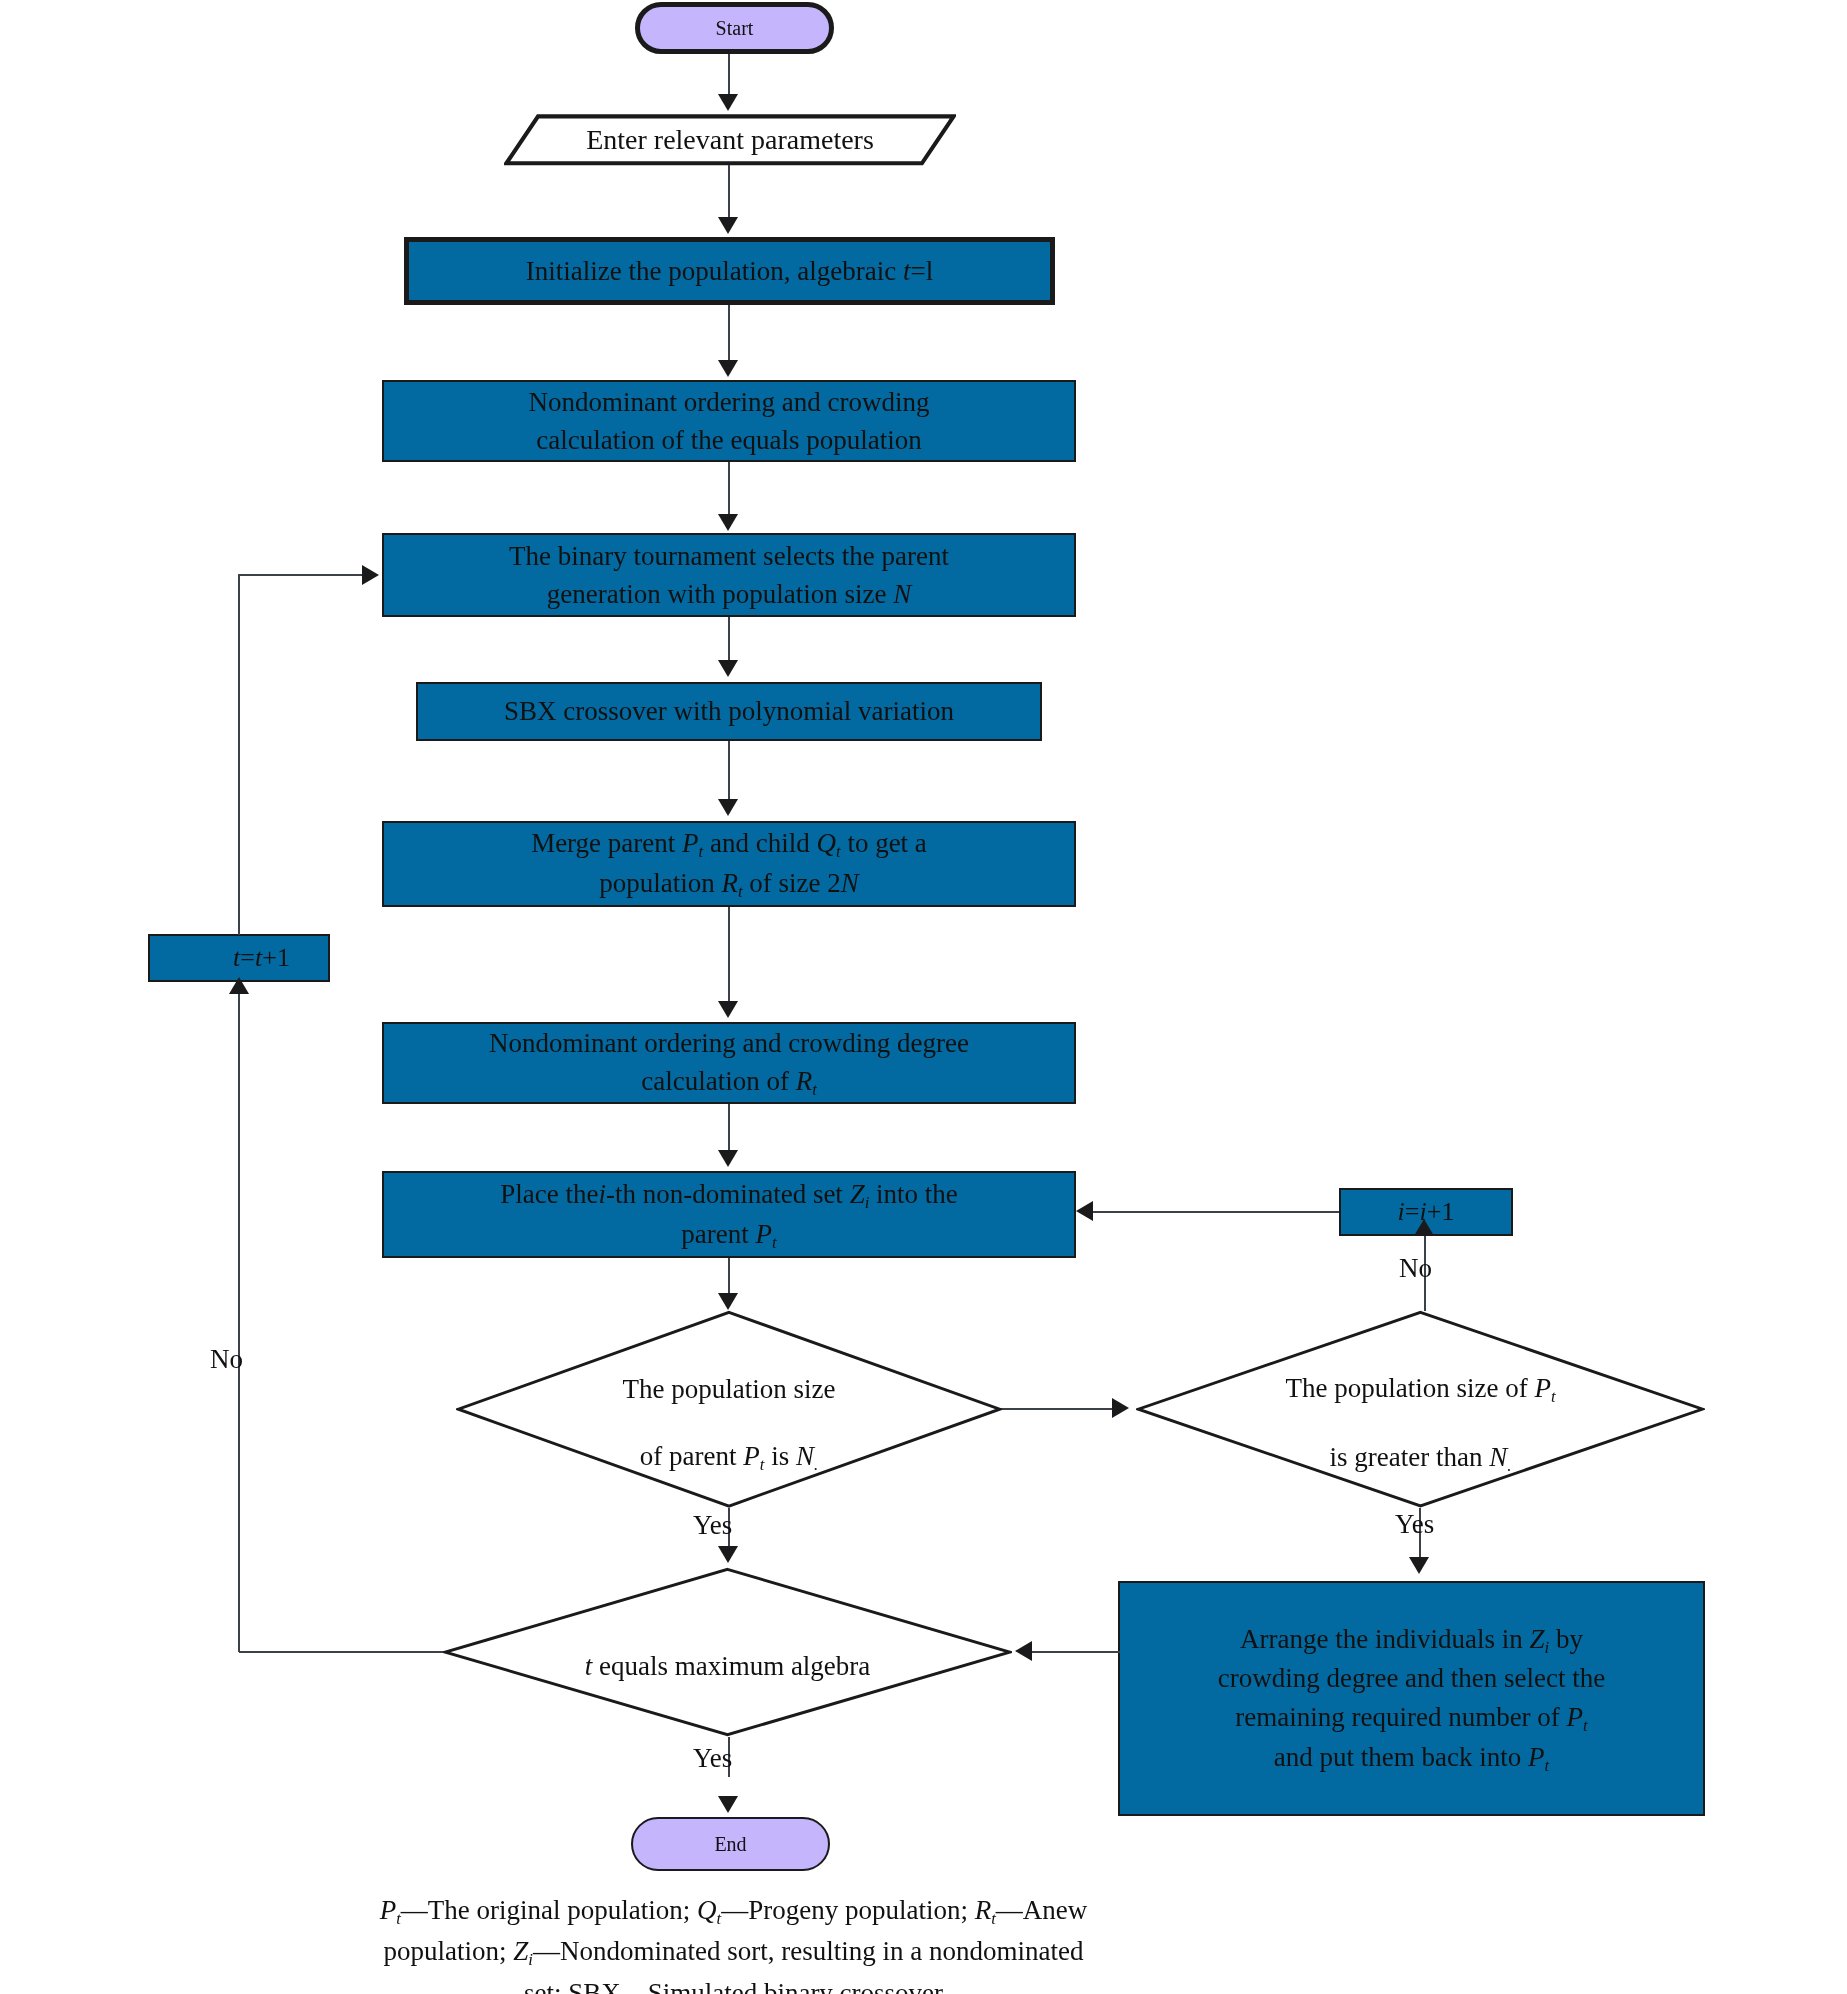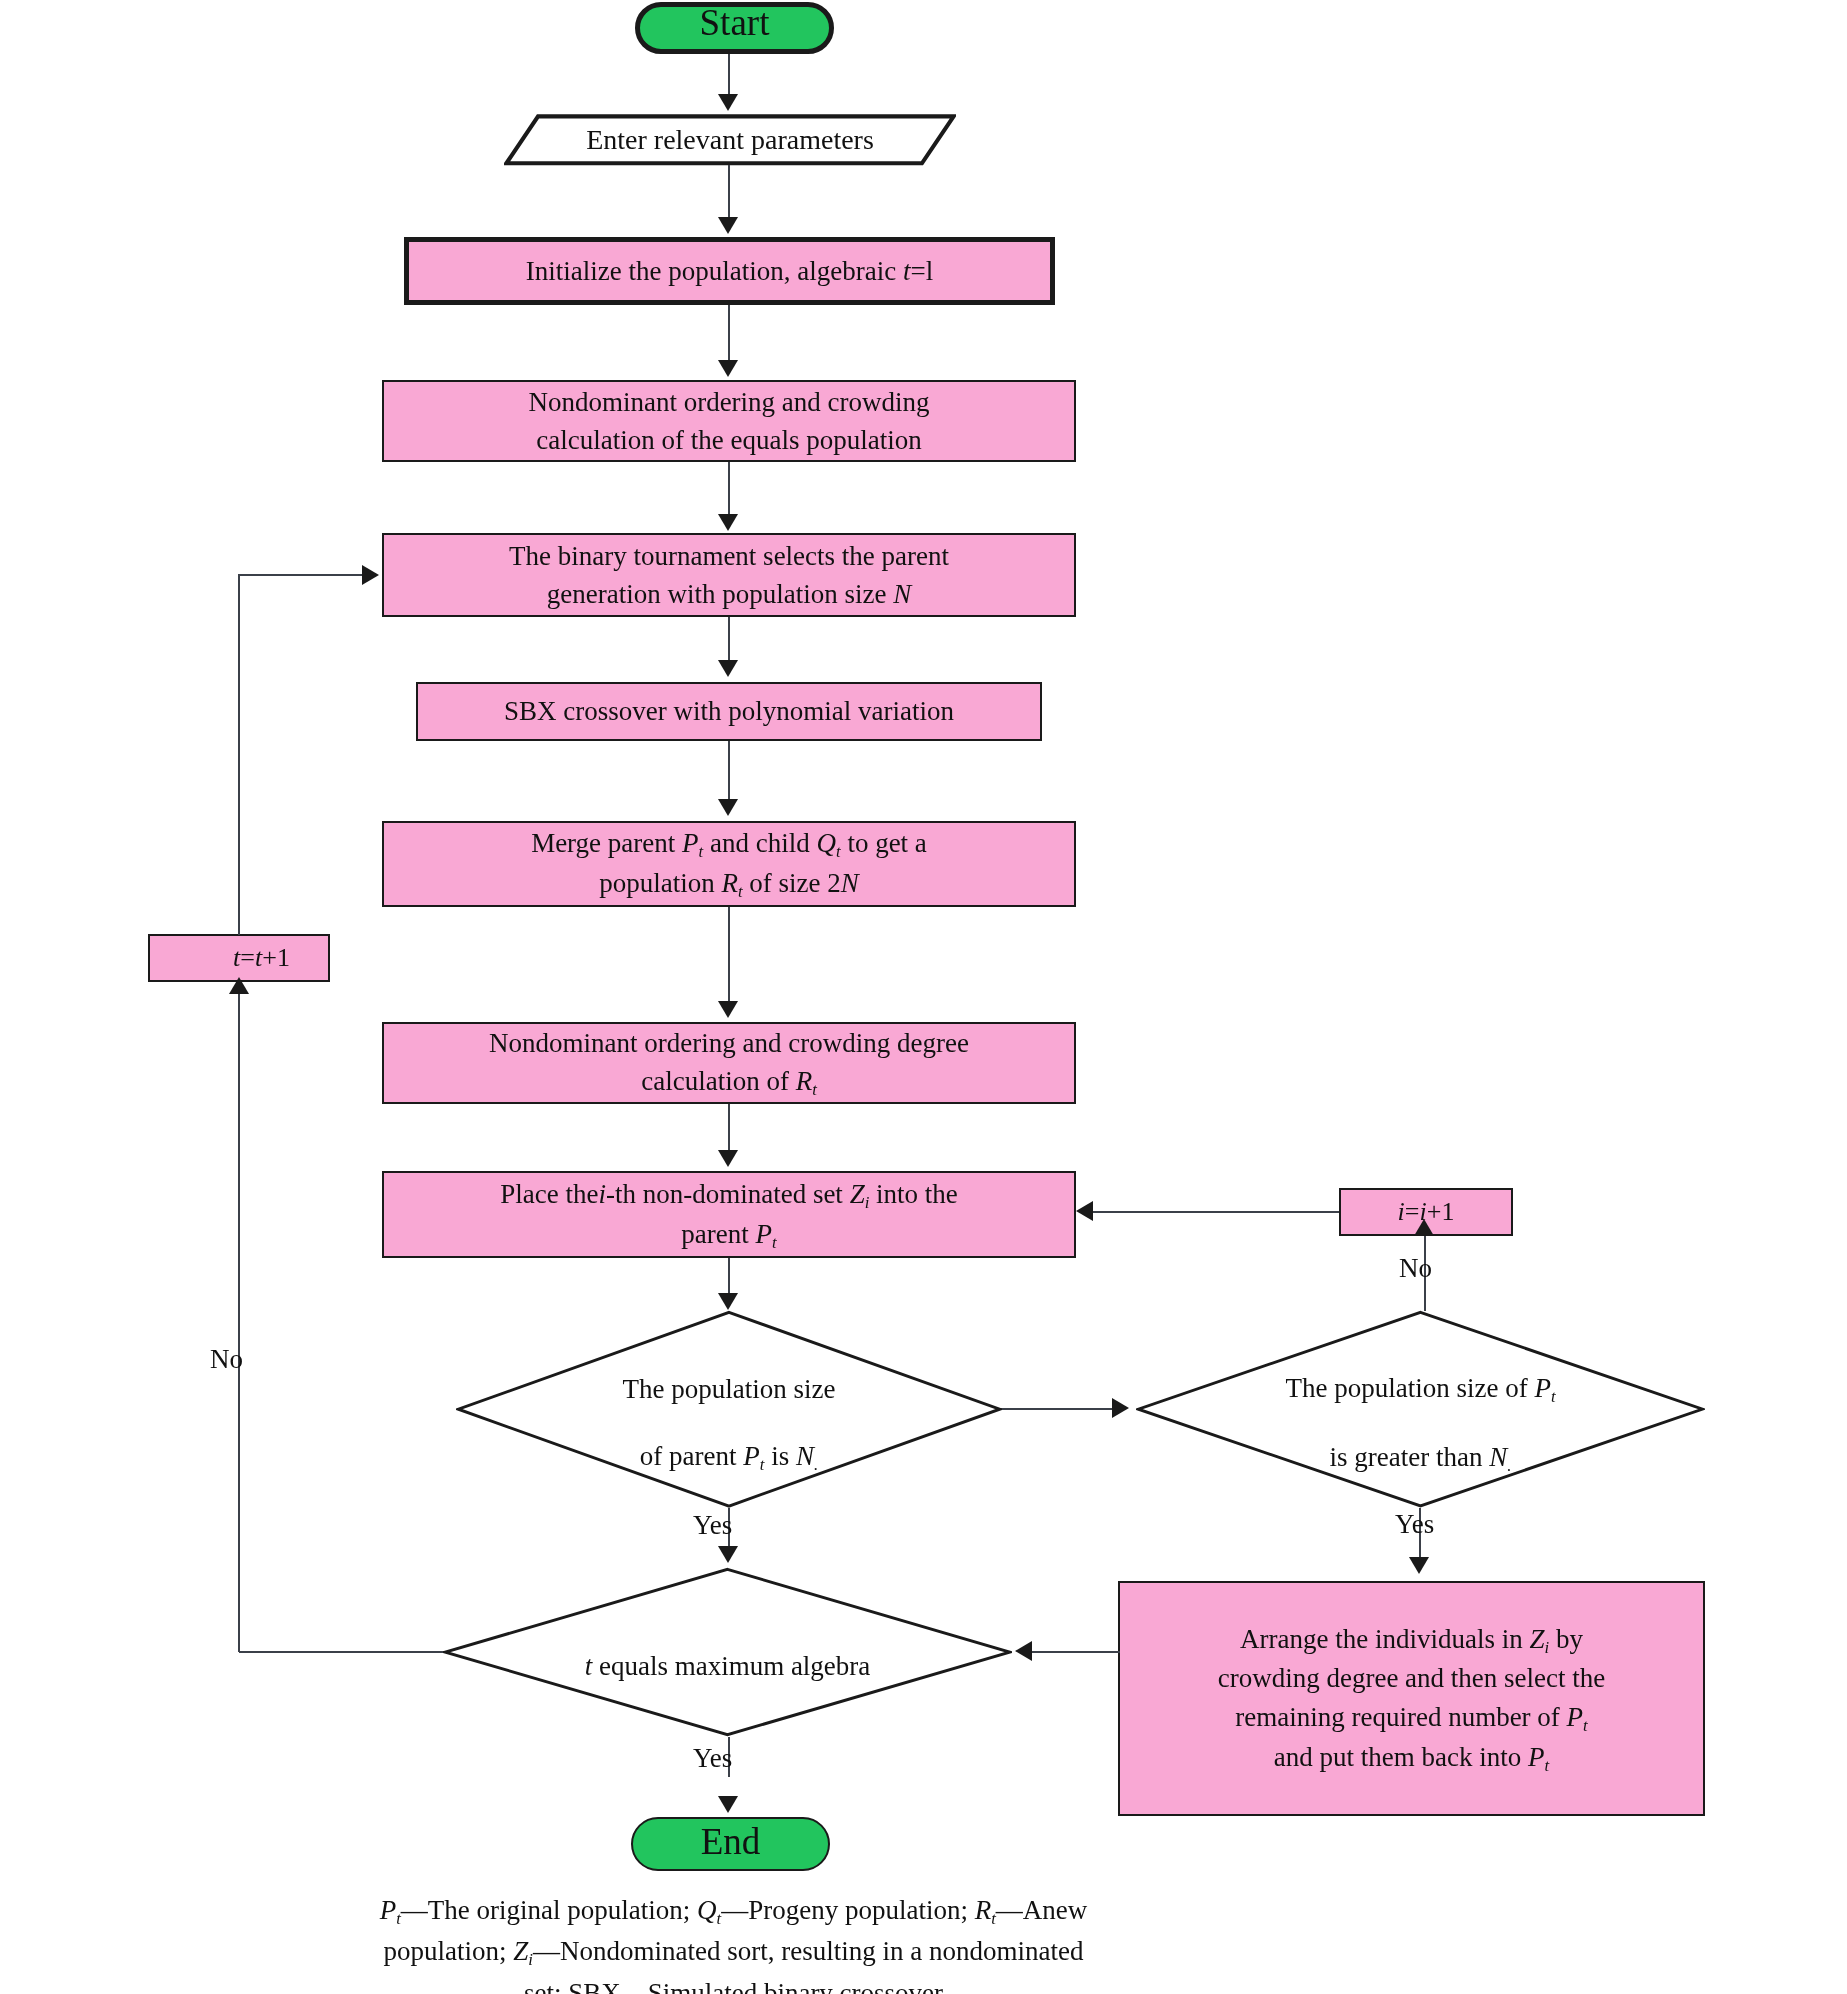--- a/index.html
+++ b/index.html
@@ -3,26 +3,26 @@
 <meta charset="utf-8">
 <style>
   html,body{margin:0;padding:0;background:#ffffff;}
   body{font-family:"Liberation Serif","DejaVu Serif",serif;color:#111111;}
   #page{position:relative;width:1848px;height:1995px;background:#ffffff;overflow:hidden;}
 
   .node{position:absolute;box-sizing:border-box;display:flex;align-items:center;justify-content:center;text-align:center;color:#111;line-height:1.42;}
   .node .txt{padding:0 8.2px;display:block;}
 
   
-  .proc{border:2.3px solid #1a1a1a;background:#f9a8d4;font-size:27px;}
+  .proc{border:2.3px solid #1a1a1a;background:#0369a1;font-size:27px;}
   .proc.thick{border-width:5.3px;}
   .proc.small{font-size:26px;border-width:2.3px;}
 
   
-  .term{background:#22c55e;border:5.3px solid #1a1a1a;border-radius:586px;font-size:37px;align-items:flex-end;}
+  .term{background:#c4b5fd;border:5.3px solid #1a1a1a;border-radius:586px;font-size:20px;}
   .term.thin{border-width:2.3px;}
 
   
   .io{background:#fff;font-size:28px;}
   .io .shape{position:absolute;inset:0;}
   .io .txt{position:relative;z-index:2;}
 
   
   .dec{font-size:27px;}
   .dec .shape{position:absolute;inset:0;z-index:1;}

